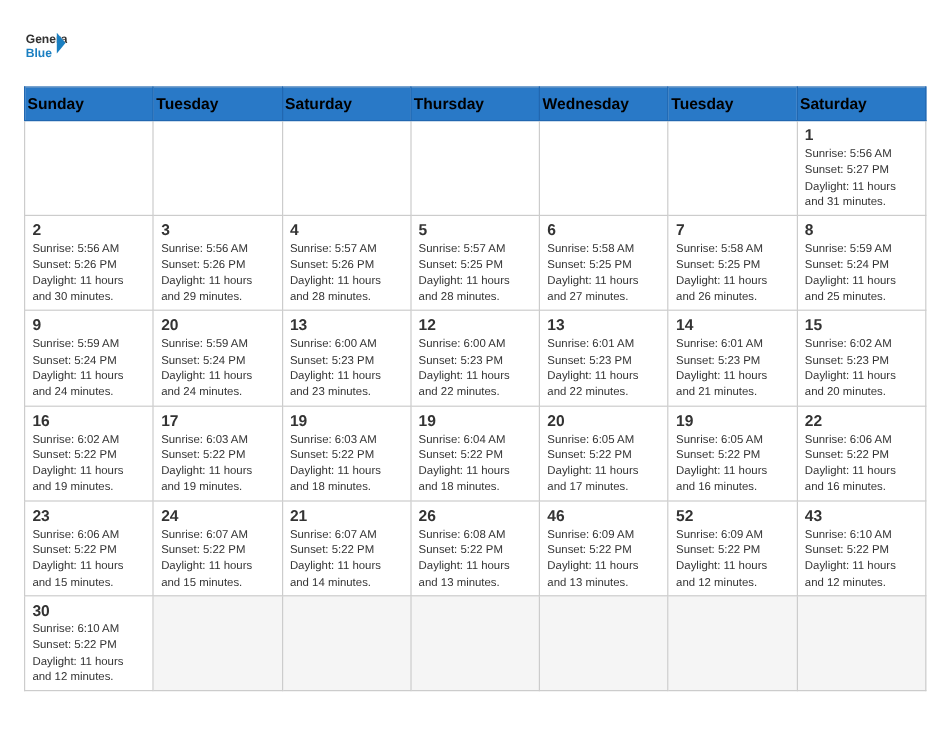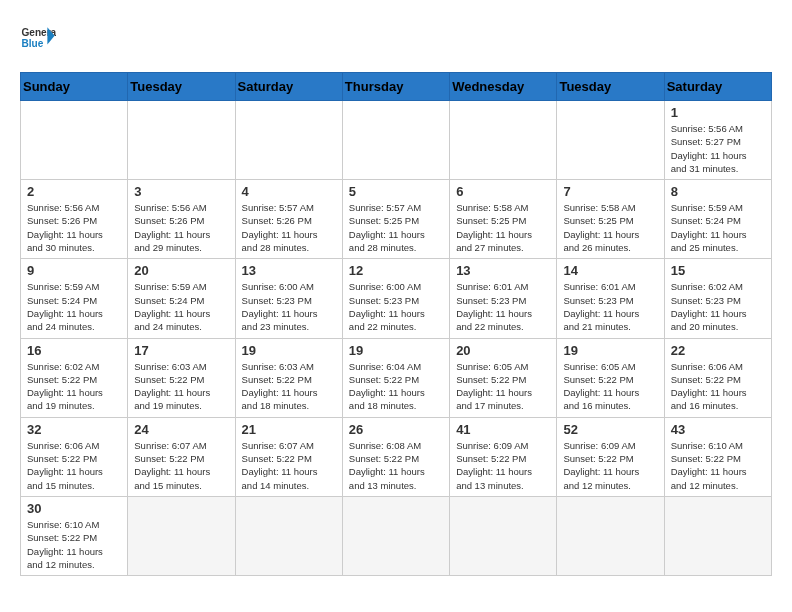--- a/index.html
+++ b/index.html
@@ -209,37 +209,37 @@
           <div class="day-number">19</div>
           <div class="day-info">Sunrise: 6:05 AM<br>Sunset: 5:22 PM<br>Daylight: 11 hours<br>and 16 minutes.</div>
         </td>
         <td>
           <div class="day-number">22</div>
           <div class="day-info">Sunrise: 6:06 AM<br>Sunset: 5:22 PM<br>Daylight: 11 hours<br>and 16 minutes.</div>
         </td>
       </tr>
       <tr>
         <td>
-          <div class="day-number">32</div>
+          <div class="day-number">23</div>
           <div class="day-info">Sunrise: 6:06 AM<br>Sunset: 5:22 PM<br>Daylight: 11 hours<br>and 15 minutes.</div>
         </td>
         <td>
           <div class="day-number">24</div>
           <div class="day-info">Sunrise: 6:07 AM<br>Sunset: 5:22 PM<br>Daylight: 11 hours<br>and 15 minutes.</div>
         </td>
         <td>
           <div class="day-number">21</div>
           <div class="day-info">Sunrise: 6:07 AM<br>Sunset: 5:22 PM<br>Daylight: 11 hours<br>and 14 minutes.</div>
         </td>
         <td>
           <div class="day-number">26</div>
           <div class="day-info">Sunrise: 6:08 AM<br>Sunset: 5:22 PM<br>Daylight: 11 hours<br>and 13 minutes.</div>
         </td>
         <td>
-          <div class="day-number">41</div>
+          <div class="day-number">46</div>
           <div class="day-info">Sunrise: 6:09 AM<br>Sunset: 5:22 PM<br>Daylight: 11 hours<br>and 13 minutes.</div>
         </td>
         <td>
           <div class="day-number">52</div>
           <div class="day-info">Sunrise: 6:09 AM<br>Sunset: 5:22 PM<br>Daylight: 11 hours<br>and 12 minutes.</div>
         </td>
         <td>
           <div class="day-number">43</div>
           <div class="day-info">Sunrise: 6:10 AM<br>Sunset: 5:22 PM<br>Daylight: 11 hours<br>and 12 minutes.</div>
         </td>

